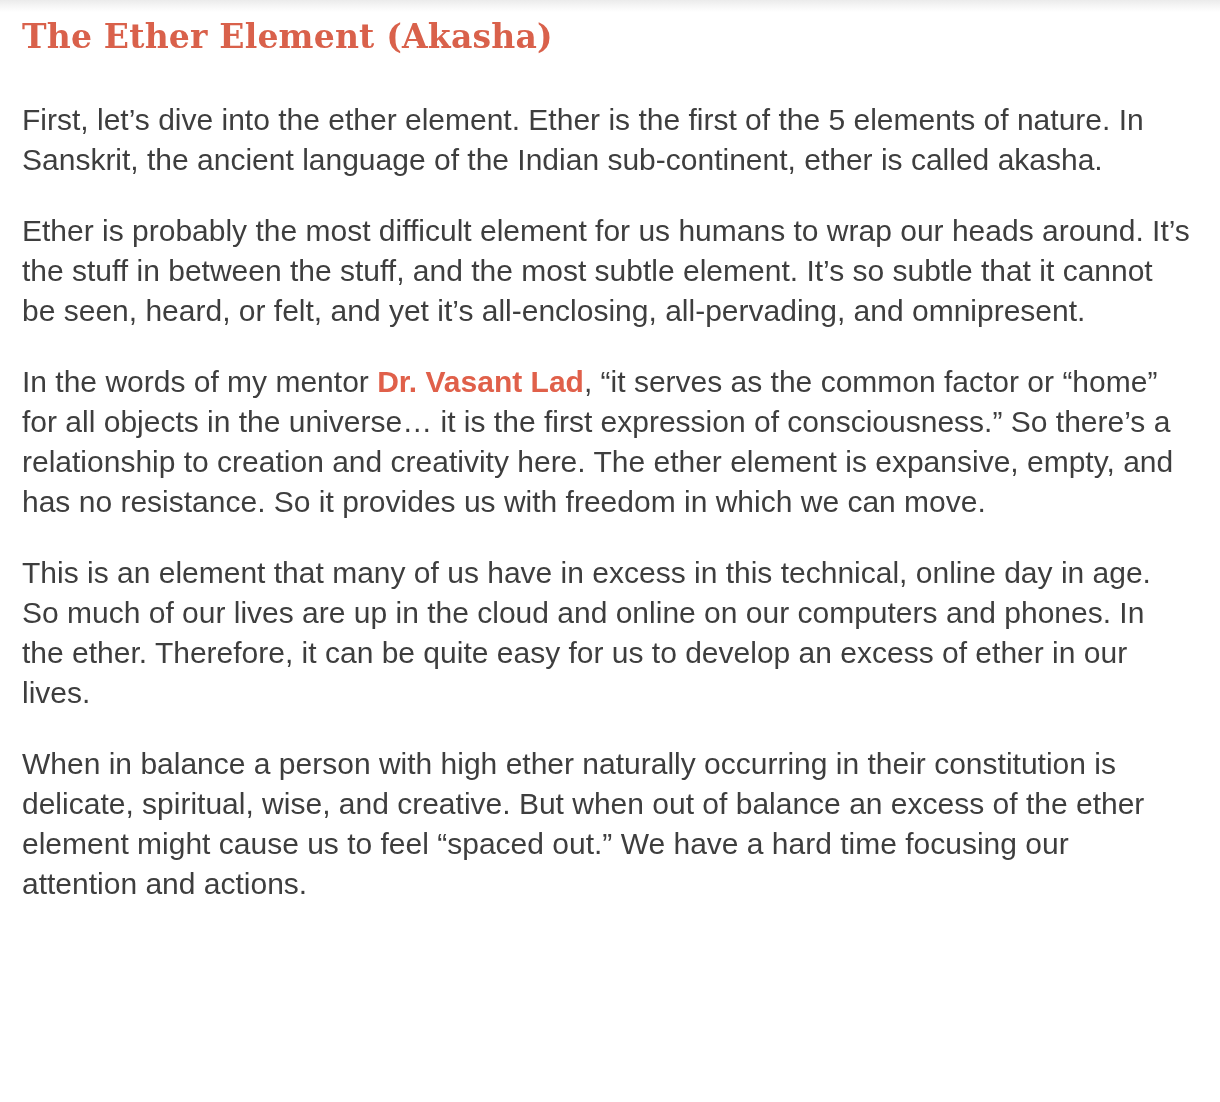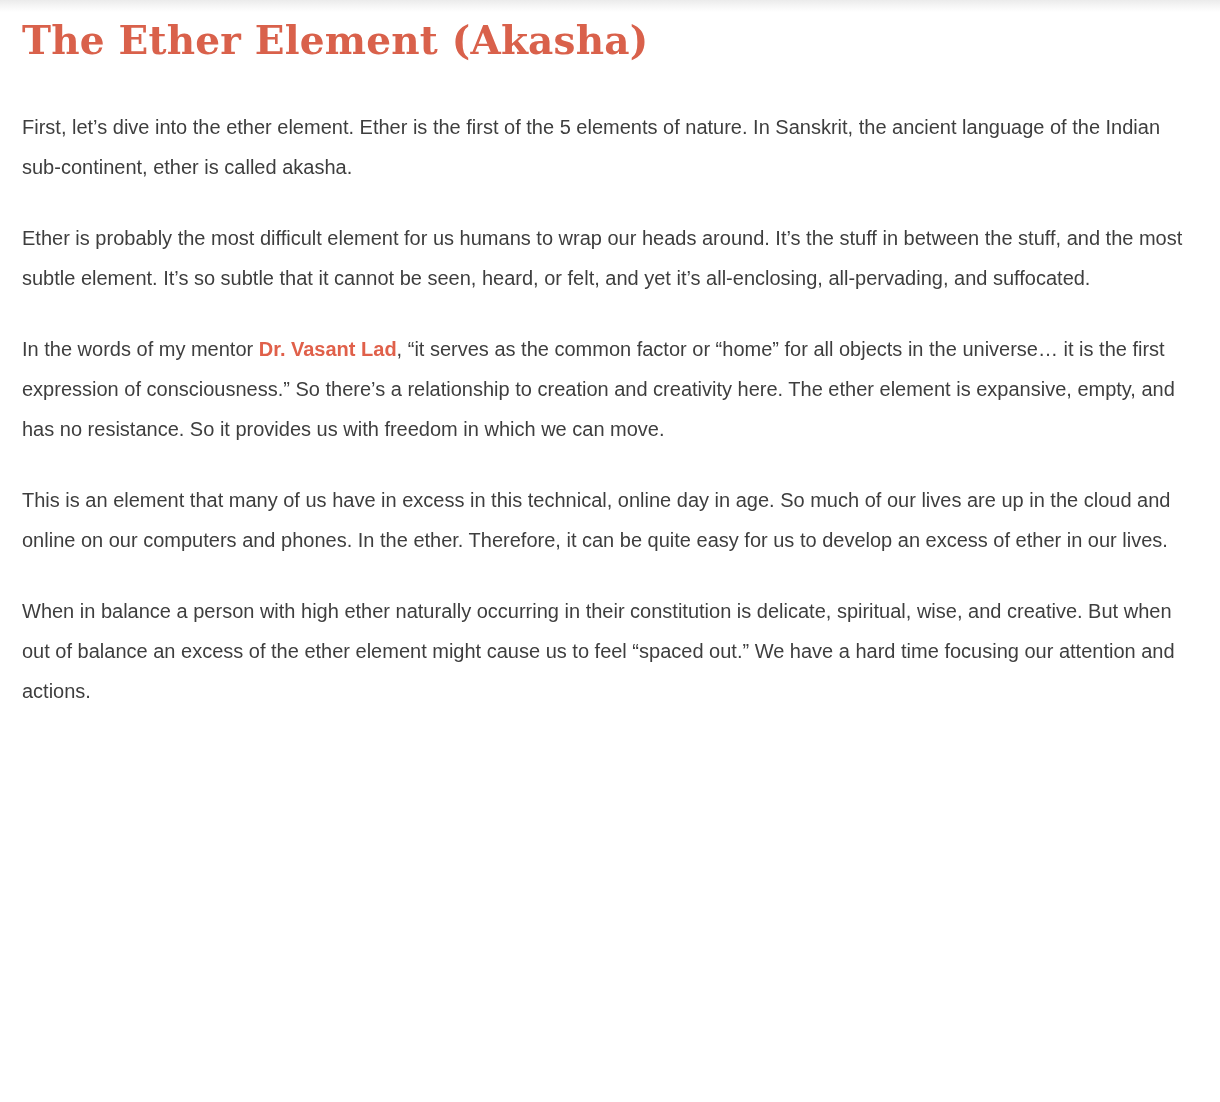--- a/index.html
+++ b/index.html
@@ -24,28 +24,28 @@
   .top-shadow {
     height: 12px;
     background: linear-gradient(to bottom, #ebebeb 0%, #f7f7f7 55%, #ffffff 100%);
   }
   .article {
     padding: 6px 30px 24px 22px;
   }
   h1.article-heading {
     font-family: "DejaVu Serif", "Liberation Serif", serif;
     font-weight: 700;
-    font-size: 39px;
+    font-size: 33px;
     line-height: 1.15;
     letter-spacing: 0.2px;
     color: var(--heading-color);
     margin: 0 0 44px 0;
   }
   p.article-paragraph {
-    font-size: 20px;
+    font-size: 30px;
     line-height: 40px;
     color: var(--body-color);
     margin: 16px 0 31px 0;
     font-weight: 400;
   }
   p.article-paragraph:last-child {
     margin-bottom: 0;
   }
   a.inline-link {
     color: var(--link-color);
@@ -58,21 +58,21 @@
 <body>
 
 <div class="page">
   <div class="top-shadow"></div>
 
   <main class="article">
     <h1 class="article-heading">The Ether Element (Akasha)</h1>
 
     <p class="article-paragraph">First, let’s dive into the ether element. Ether is the first of the 5 elements of nature. In Sanskrit, the ancient language of the Indian sub-continent, ether is called akasha.</p>
 
-    <p class="article-paragraph">Ether is probably the most difficult element for us humans to wrap our heads around. It’s the stuff in between the stuff, and the most subtle element. It’s so subtle that it cannot be seen, heard, or felt, and yet it’s all-enclosing, all-pervading, and suffocated.</p>
+    <p class="article-paragraph">Ether is probably the most difficult element for us humans to wrap our heads around. It’s the stuff in between the stuff, and the most subtle element. It’s so subtle that it cannot be seen, heard, or felt, and yet it’s all-enclosing, all-pervading, and omnipresent.</p>
 
     <p class="article-paragraph"><span>In the words of my mentor </span><a class="inline-link" href="#">Dr. Vasant Lad</a><span>, “it serves as the common factor or “home” for all objects in the universe… it is the first expression of consciousness.” So there’s a relationship to creation and creativity here. The ether element is expansive, empty, and has no resistance. So it provides us with freedom in which we can move.</span></p>
 
 
     <p class="article-paragraph">This is an element that many of us have in excess in this technical, online day in age. So much of our lives are up in the cloud and online on our computers and phones. In the ether. Therefore, it can be quite easy for us to develop an excess of ether in our lives.</p>
 
     <p class="article-paragraph">When in balance a person with high ether naturally occurring in their constitution is delicate, spiritual, wise, and creative. But when out of balance an excess of the ether element might cause us to feel “spaced out.” We have a hard time focusing our attention and actions.</p>
 
   </main>
 </div>

